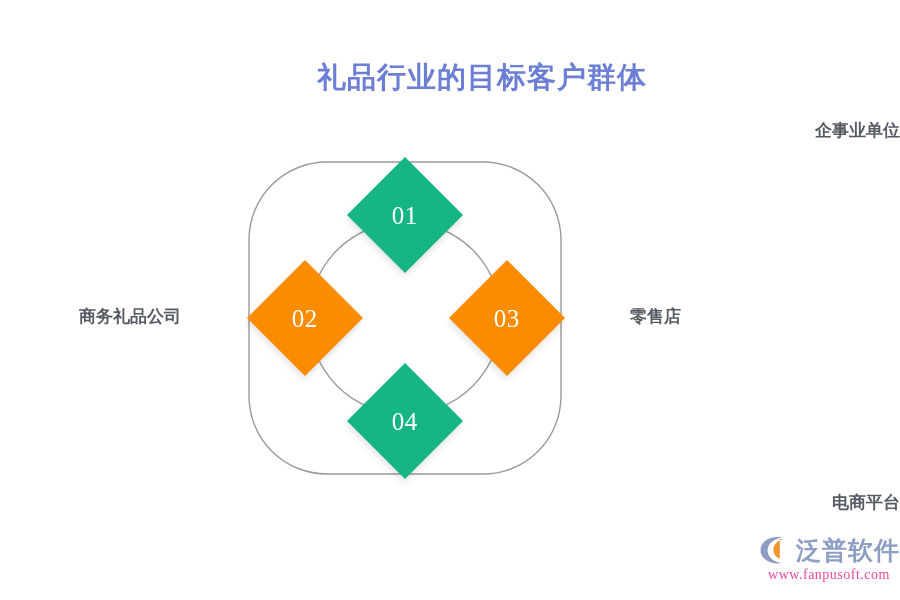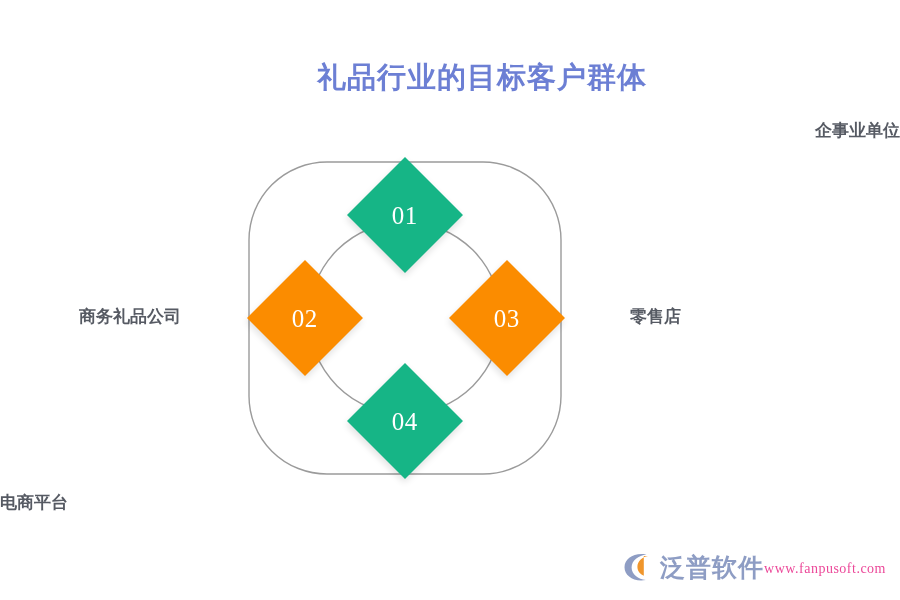--- a/index.html
+++ b/index.html
@@ -87,36 +87,36 @@
     color: #565a63;
     font-size: 17px;
     font-weight: bold;
     font-family: "DejaVu Sans", "Liberation Sans", sans-serif;
     white-space: nowrap;
   }
   .lbl-top {
     left: 0; top: 119px; width: 900px; text-align: right;
   }
   .lbl-bottom {
-    left: 0; top: 491px; width: 900px; text-align: left;
+    left: 0; top: 491px; width: 900px; text-align: right;
   }
   .lbl-left {
     left: 0; top: 305px; width: 260px; text-align: center;
   }
   .lbl-right {
     left: 630px; top: 305px; width: 140px; 
   }
 
   
   .logo {
     position: absolute;
-    right: 14px;
+    right: 0;
     bottom: 18px;
     display: flex;
-    flex-direction: row;
+    flex-direction: column;
     align-items: center;
     margin-top: 29px;
   }
   .logo-row {
     display: flex;
     align-items: center;
     gap: 4px;
   }
   .logo-mark {
     width: 34px;

